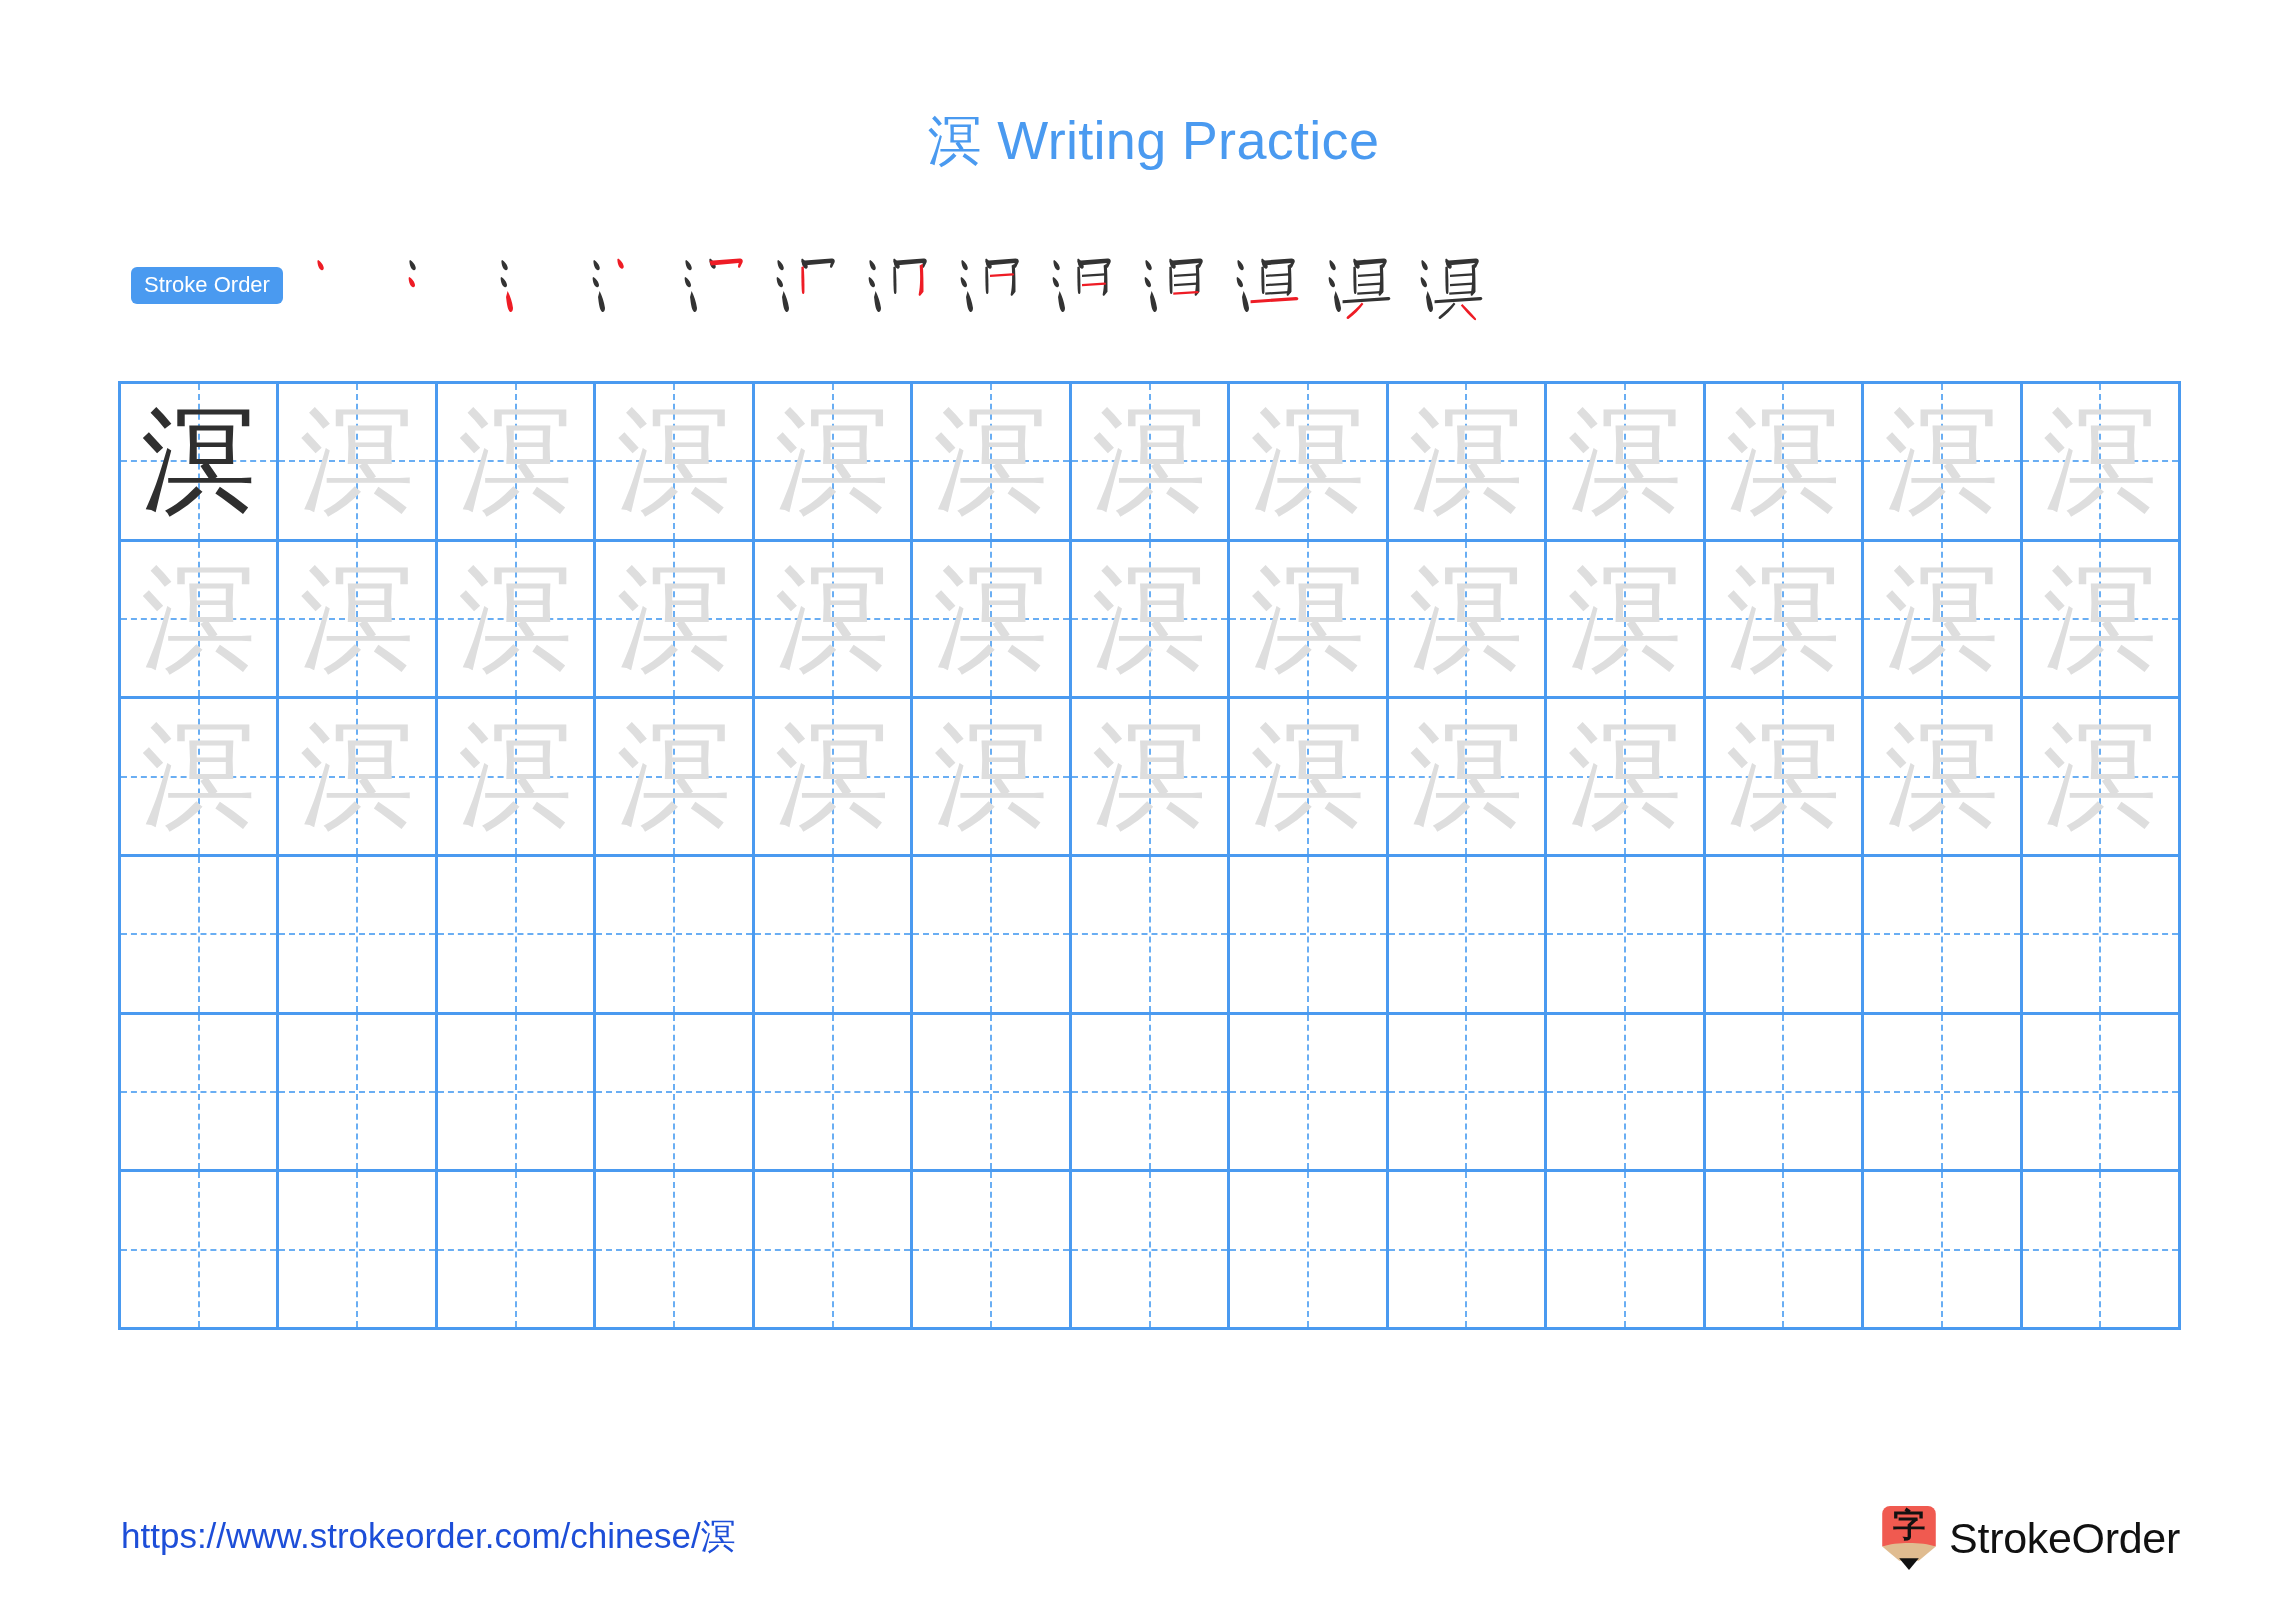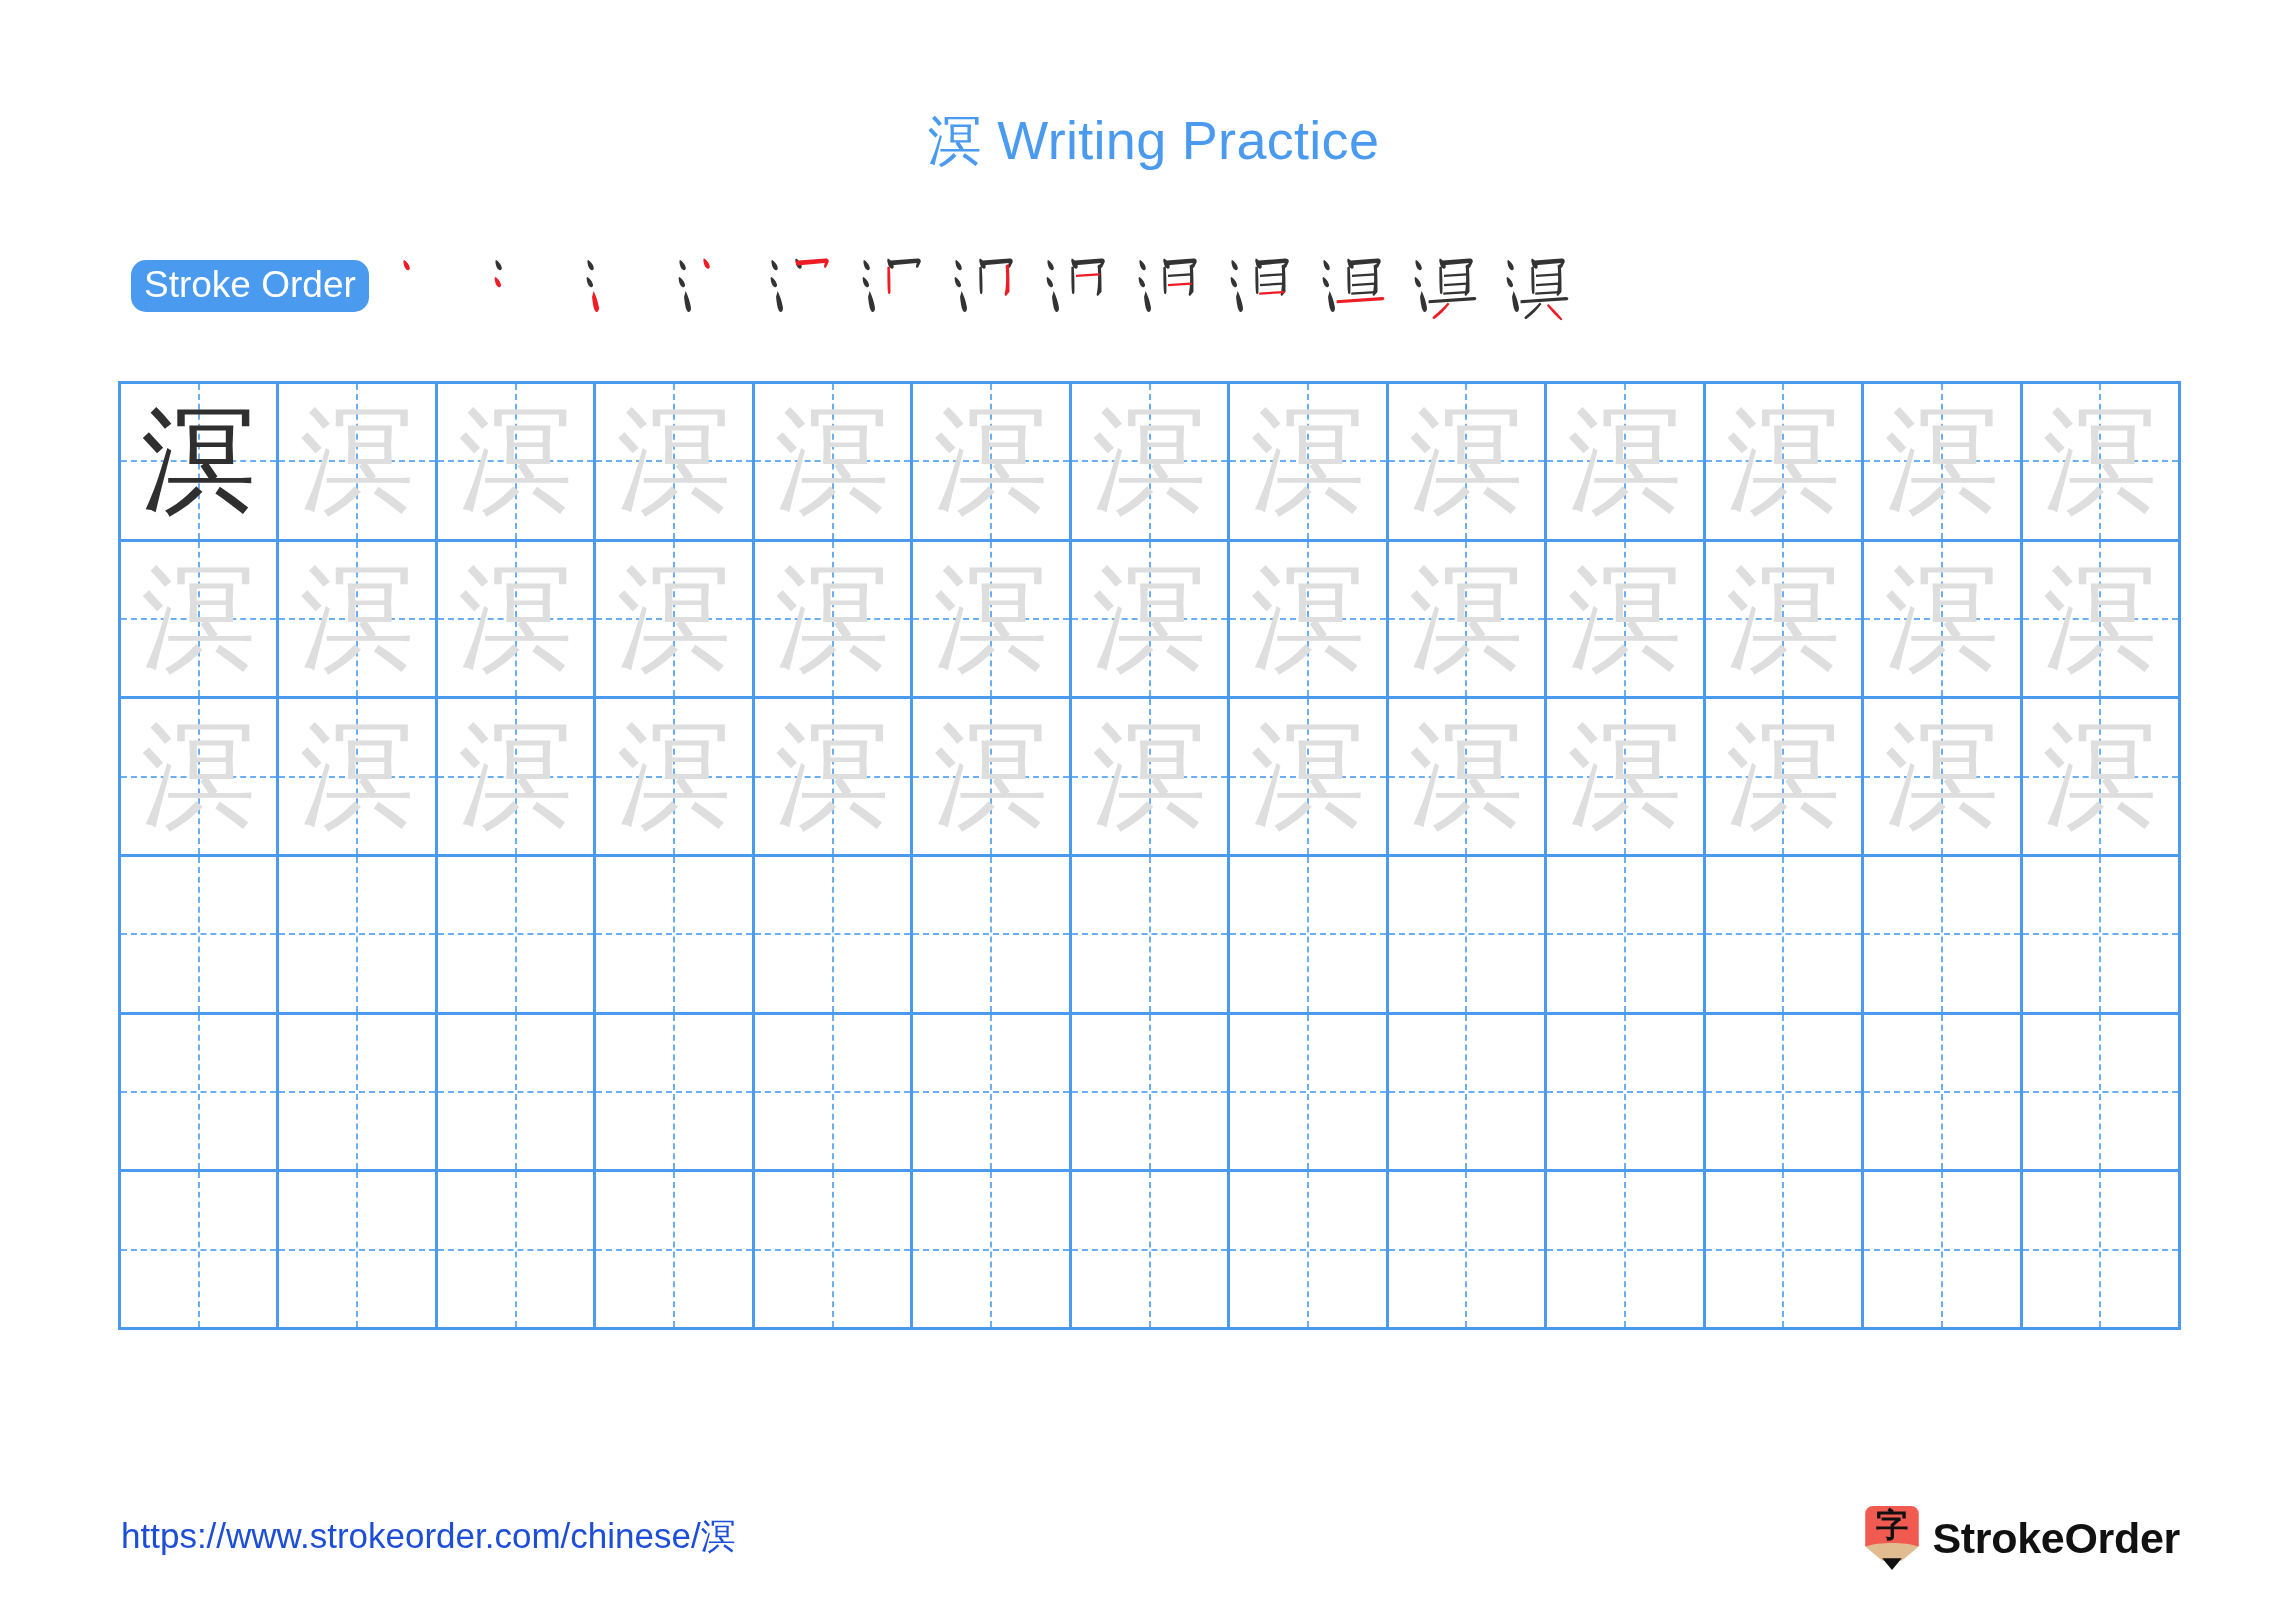--- a/index.html
+++ b/index.html
@@ -35,23 +35,23 @@
     position: absolute;
     top: 243px;
     left: 131px;
     display: flex;
     align-items: center;
     height: 85px;
   }
   #stroke-order-badge {
     background: #4a9af0;
     color: #ffffff;
-    font-size: 37px;
+    font-size: 22px;
     padding: 6.5px 13px 8.5px 13px;
-    border-radius: 15px;
+    border-radius: 6px;
     line-height: 1;
     white-space: nowrap;
   }
   #stroke-frames {
     display: flex;
     align-items: flex-start;
     margin-left: 17px;
   }
   .stroke-frame {
     width: 92px;
@@ -149,21 +149,21 @@
   }
   #logo-mark {
     width: 54px;
     height: 64px;
     position: relative;
     flex: 0 0 54px;
     margin-right: 13px;
   }
   #logo-wordmark {
     font-size: 43px;
-    font-weight: bold;
+    font-weight: normal;
     color: #111111;
     letter-spacing: -0.3px;
     white-space: nowrap;
     line-height: 1;
   }
 </style>
 </head>
 <body>
 
 <div id="page-title">溟 Writing Practice</div>

